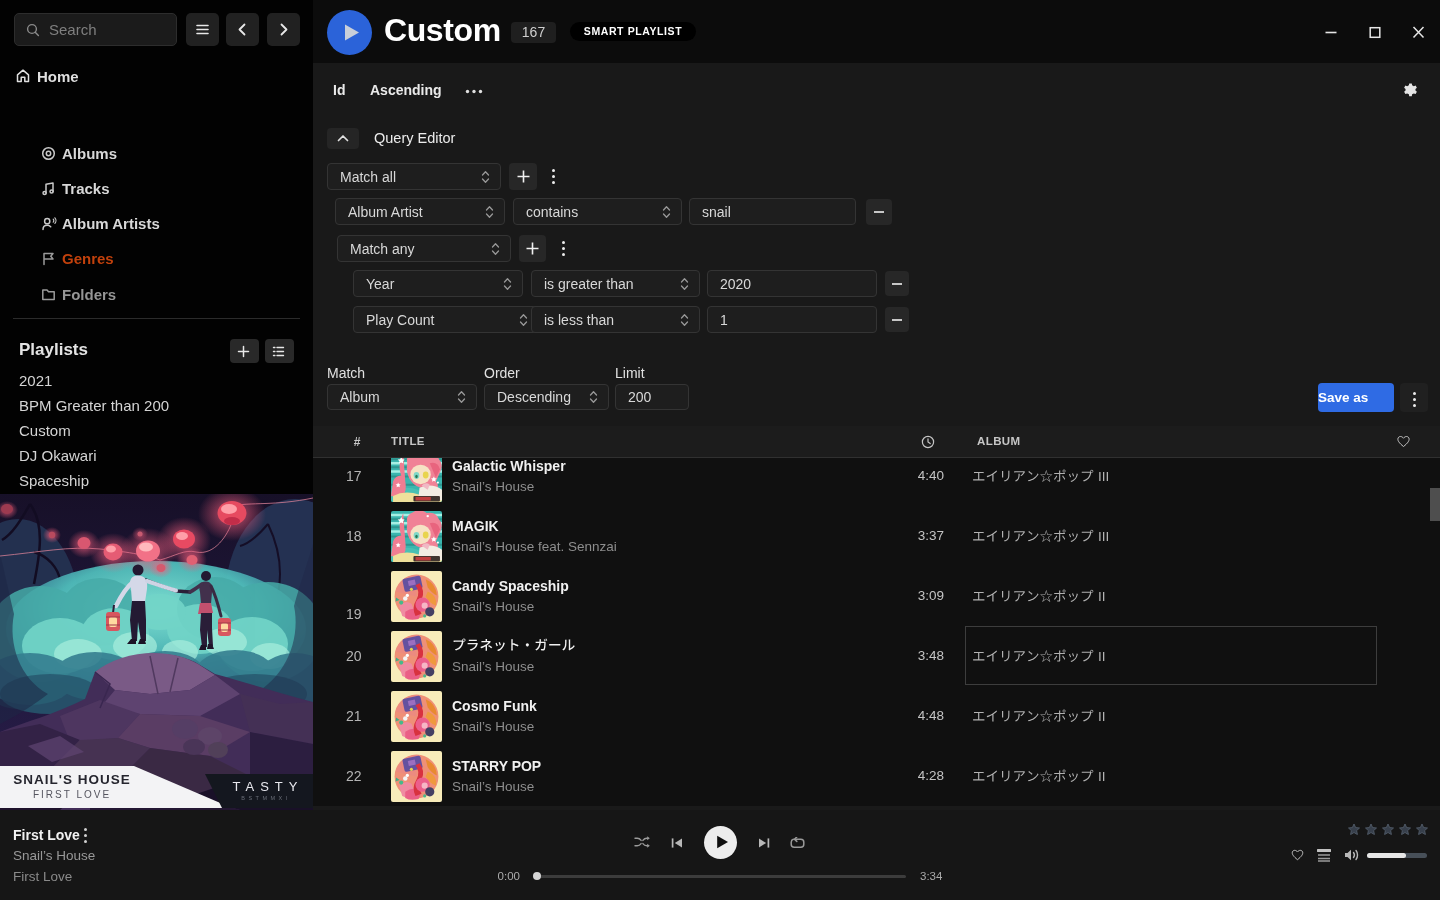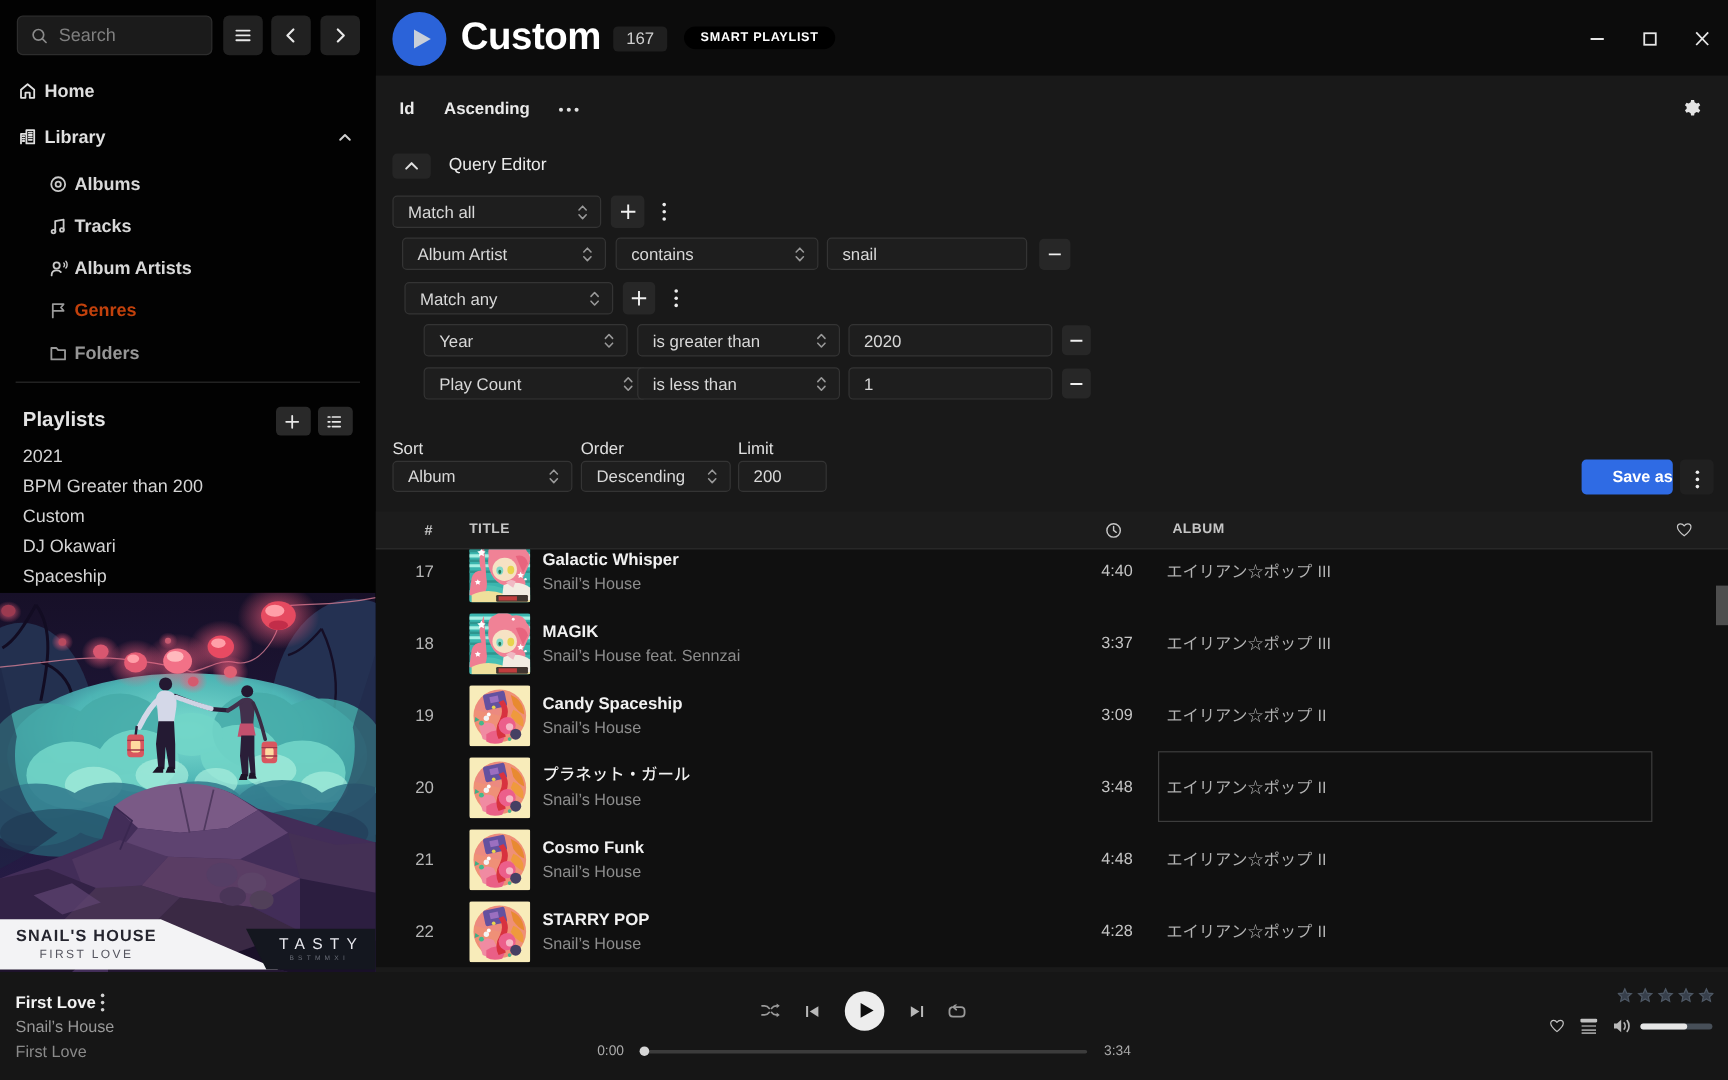--- a/index.html
+++ b/index.html
@@ -54,29 +54,20 @@
         <path d="M6.5 3.5 L11.5 8.5 L6.5 13.5" stroke="#e8e8e8" stroke-width="1.8" fill="none" stroke-linecap="round" stroke-linejoin="round"></path>
       </svg>
   </div>
 
   <div class="nav" style="top:61px">
     <svg width="16" height="16" viewBox="0 0 16 16" class="ic" style="stroke:#dfdfdf">
         <path d="M2.5 6.8 L8 2.2 L13.5 6.8 V13.5 H9.8 V9.2 H6.2 V13.5 H2.5 Z"></path>
       </svg>
     <span>Home</span>
   </div>
-  <div class="nav" style="top:99px">
-    <svg width="16" height="16" viewBox="0 0 16 16" class="ic" style="stroke:#dfdfdf">
-        <path d="M2.5 13.5 V5.5 H7 V13.5 M7 13.5 V2.5 H13.5 V13.5 Z M4 7.5 h1.2 M4 9.5 h1.2 M4 11.5 h1.2 M9 4.5 h2.6 M9 6.5 h2.6 M9 8.5 h2.6 M9 10.5 h2.6"></path>
-      </svg>
-    <span>Library</span>
-    <svg class="abs" style="left:281px" width="13" height="13" viewBox="0 0 13 13">
-        <path d="M2.5 8.5 L6.5 4.5 L10.5 8.5" stroke="#d0d0d0" stroke-width="1.6" fill="none" stroke-linecap="round" stroke-linejoin="round"></path>
-      </svg>
-  </div>
   <div class="nav2" style="top:139.5px">
     <svg width="15" height="15" viewBox="0 0 15 15" class="ic" style="stroke:#c9c9c9">
         <circle cx="7.5" cy="7.5" r="5.8"></circle>
         <circle cx="7.5" cy="7.5" r="2.2"></circle>
       </svg>
     <span>Albums</span>
   </div>
   <div class="nav2" style="top:174.5px">
     <svg width="15" height="15" viewBox="0 0 15 15" class="ic" style="stroke:#c9c9c9">
         <path d="M5 12 V3.2 L12 2 V10.6"></path>
@@ -404,39 +395,39 @@
       </div>
     <div class="sel" style="left:394px;top:243px;width:170px;height:27px">
         <span>1</span>
       </div>
     <div class="sqbtn" style="left:572px;top:244px;width:24px;height:25px">
         <svg width="14" height="14" viewBox="0 0 14 14">
           <path d="M2 7 H12" stroke="#f0f0f0" stroke-width="1.6"></path>
         </svg>
       </div>
 
-    <div class="lbl" style="left:14px;top:302px">Sort</div>
+    <div class="lbl" style="left:14px;top:302px">Match</div>
     <div class="lbl" style="left:171px;top:302px">Order</div>
     <div class="lbl" style="left:302px;top:302px">Limit</div>
     <div class="sel" style="left:14px;top:321px;width:150px;height:26px">
         <span>Album</span>
         <svg width="9" height="14" viewBox="0 0 9 14">
           <path d="M1.5 5 L4.5 1.8 L7.5 5 M1.5 9 L4.5 12.2 L7.5 9" stroke="#999" stroke-width="1.3" fill="none" stroke-linecap="round" stroke-linejoin="round"></path>
         </svg>
       </div>
     <div class="sel" style="left:171px;top:321px;width:125px;height:26px">
         <span>Descending</span>
         <svg width="9" height="14" viewBox="0 0 9 14">
           <path d="M1.5 5 L4.5 1.8 L7.5 5 M1.5 9 L4.5 12.2 L7.5 9" stroke="#999" stroke-width="1.3" fill="none" stroke-linecap="round" stroke-linejoin="round"></path>
         </svg>
       </div>
     <div class="sel" style="left:302px;top:321px;width:74px;height:26px">
         <span>200</span>
       </div>
-    <div class="abs" style="left:1005px;top:320px;width:76px;height:29px;background:#2f6be4;border-radius:4px;color:#fff;font-size:13.5px;font-weight:700;text-align:right;line-height:29px">Save as</div>
+    <div class="abs" style="left:1005px;top:320px;width:76px;height:29px;background:#2f6be4;border-radius:4px;color:#fff;font-size:13.5px;font-weight:700;text-align:left;line-height:29px">Save as</div>
     <div class="abs" style="left:1087px;top:320px;width:28px;height:29px;background:#202020;border-radius:4px">
       <div class="vdots" style="left:12.5px;top:9px">
           <i></i>
           <i></i>
           <i></i>
         </div>
     </div>
 
     <div class="abs" style="left:0;top:363px;width:1127px;height:32px;background:#1c1c1c;border-bottom:1px solid #303030">
       <div class="abs" style="left:24px;top:9px;width:40px;text-align:center;color:#c6c6c6;font-size:12px;font-weight:700">#</div>
@@ -527,21 +518,21 @@
         </div>
       <div class="ttl" style="top:60px">MAGIK</div>
       <div class="sub" style="top:81px">Snail’s House feat. Sennzai</div>
       <div class="dur" style="top:70px">3:37</div>
       <svg class="abs" style="left:659px;top:68px" width="170" height="20" viewBox="0 0 170 20">
           <g transform="translate(0,15)" fill="#b2b2b2">
             <path d="M2.0 -9.0Q2.2 -9.0 2.6 -9.0Q2.9 -9.0 3.1 -9.0L10.5 -9.0Q10.8 -9.0 11.1 -9.0Q11.4 -9.0 11.7 -9.0L11.7 -7.8Q11.4 -7.9 11.1 -7.9Q10.8 -7.9 10.5 -7.9L3.1 -7.9Q2.9 -7.9 2.6 -7.9Q2.2 -7.9 2.0 -7.8ZM6.1 -1.1L6.1 -8.4L7.3 -8.4L7.3 -1.1ZM1.1 -1.8Q1.4 -1.7 1.7 -1.7Q2.0 -1.7 2.3 -1.7L11.2 -1.7Q11.6 -1.7 11.8 -1.7Q12.1 -1.7 12.4 -1.8L12.4 -0.5Q12.1 -0.6 11.8 -0.6Q11.4 -0.6 11.2 -0.6L2.3 -0.6Q2.0 -0.6 1.7 -0.6Q1.4 -0.6 1.1 -0.5ZM14.7 -4.9Q16.4 -5.4 17.9 -6.0Q19.4 -6.7 20.6 -7.4Q21.3 -7.8 21.9 -8.4Q22.6 -8.9 23.2 -9.4Q23.8 -10.0 24.3 -10.6L25.2 -9.7Q24.6 -9.1 23.9 -8.6Q23.3 -8.0 22.5 -7.4Q21.8 -6.9 21.0 -6.4Q20.3 -6.0 19.3 -5.5Q18.4 -5.0 17.3 -4.6Q16.3 -4.2 15.2 -3.8ZM20.3 -6.8L21.5 -7.2L21.5 -1.0Q21.5 -0.8 21.5 -0.5Q21.5 -0.2 21.5 0.0Q21.6 0.3 21.6 0.4L20.3 0.4Q20.3 0.3 20.3 0.0Q20.3 -0.2 20.3 -0.5Q20.3 -0.8 20.3 -1.0ZM37.5 -10.2Q37.5 -10.0 37.4 -9.7Q37.4 -9.4 37.4 -9.1Q37.4 -8.8 37.4 -8.4Q37.4 -8.0 37.4 -7.6Q37.4 -7.1 37.4 -6.9Q37.4 -5.7 37.3 -4.8Q37.3 -4.0 37.1 -3.4Q36.9 -2.8 36.6 -2.3Q36.4 -1.9 36.0 -1.4Q35.6 -0.9 35.0 -0.5Q34.5 -0.1 33.9 0.1Q33.3 0.4 32.8 0.6L31.9 -0.4Q32.9 -0.6 33.7 -1.0Q34.5 -1.5 35.1 -2.2Q35.5 -2.6 35.7 -3.0Q36.0 -3.5 36.1 -4.0Q36.2 -4.6 36.2 -5.3Q36.3 -6.0 36.3 -6.9Q36.3 -7.2 36.3 -7.6Q36.3 -8.0 36.3 -8.4Q36.3 -8.8 36.3 -9.1Q36.3 -9.4 36.3 -9.7Q36.2 -10.0 36.2 -10.2ZM31.2 -10.1Q31.2 -9.9 31.2 -9.7Q31.2 -9.4 31.2 -9.2Q31.2 -9.1 31.2 -8.7Q31.2 -8.4 31.2 -7.9Q31.2 -7.5 31.2 -7.0Q31.2 -6.5 31.2 -6.0Q31.2 -5.5 31.2 -5.2Q31.2 -4.8 31.2 -4.7Q31.2 -4.4 31.2 -4.1Q31.2 -3.8 31.2 -3.6L30.0 -3.6Q30.0 -3.8 30.0 -4.1Q30.0 -4.4 30.0 -4.7Q30.0 -4.8 30.0 -5.2Q30.0 -5.5 30.0 -6.0Q30.0 -6.5 30.0 -7.0Q30.0 -7.5 30.0 -8.0Q30.0 -8.4 30.0 -8.7Q30.0 -9.1 30.0 -9.2Q30.0 -9.3 30.0 -9.6Q30.0 -9.9 30.0 -10.1ZM53.1 -9.1Q53.0 -9.0 52.9 -8.9Q52.8 -8.8 52.7 -8.6Q52.4 -8.2 51.9 -7.5Q51.4 -6.8 50.8 -6.1Q50.1 -5.5 49.3 -4.9L48.4 -5.6Q48.9 -5.9 49.4 -6.3Q49.8 -6.7 50.2 -7.1Q50.6 -7.5 50.9 -7.9Q51.2 -8.3 51.4 -8.7Q51.2 -8.7 50.7 -8.7Q50.2 -8.7 49.6 -8.7Q48.9 -8.7 48.2 -8.7Q47.4 -8.7 46.7 -8.7Q46.0 -8.7 45.3 -8.7Q44.7 -8.7 44.3 -8.7Q43.8 -8.7 43.7 -8.7Q43.3 -8.7 43.0 -8.6Q42.6 -8.6 42.2 -8.6L42.2 -9.8Q42.5 -9.7 42.9 -9.7Q43.3 -9.7 43.7 -9.7Q43.8 -9.7 44.3 -9.7Q44.7 -9.7 45.4 -9.7Q46.0 -9.7 46.8 -9.7Q47.5 -9.7 48.3 -9.7Q49.0 -9.7 49.7 -9.7Q50.4 -9.7 50.8 -9.7Q51.3 -9.7 51.5 -9.7Q51.6 -9.7 51.8 -9.7Q52.0 -9.7 52.1 -9.7Q52.3 -9.7 52.4 -9.8ZM47.7 -7.3Q47.7 -6.3 47.6 -5.3Q47.5 -4.3 47.3 -3.5Q47.1 -2.7 46.7 -2.0Q46.3 -1.2 45.6 -0.6Q44.9 -0.0 43.9 0.5L42.9 -0.3Q43.2 -0.4 43.5 -0.6Q43.9 -0.7 44.1 -0.9Q44.9 -1.4 45.4 -2.0Q45.9 -2.6 46.1 -3.3Q46.4 -4.0 46.4 -4.7Q46.5 -5.5 46.5 -6.4Q46.5 -6.6 46.5 -6.8Q46.5 -7.1 46.5 -7.3ZM57.1 -9.9Q57.4 -9.6 57.9 -9.3Q58.4 -8.9 58.9 -8.5Q59.4 -8.1 59.8 -7.8Q60.2 -7.4 60.5 -7.1L59.7 -6.2Q59.4 -6.5 59.0 -6.9Q58.6 -7.3 58.1 -7.7Q57.6 -8.1 57.1 -8.5Q56.7 -8.8 56.3 -9.1ZM55.9 -0.8Q57.1 -1.0 58.1 -1.3Q59.0 -1.6 59.9 -2.0Q60.7 -2.4 61.3 -2.8Q62.3 -3.5 63.2 -4.3Q64.1 -5.2 64.8 -6.1Q65.4 -7.0 65.8 -7.8L66.5 -6.6Q66.0 -5.8 65.3 -4.9Q64.7 -4.1 63.8 -3.3Q63.0 -2.5 61.9 -1.8Q61.3 -1.4 60.4 -1.0Q59.6 -0.6 58.7 -0.3Q57.7 0.1 56.6 0.3ZM74.2 -11.1L74.3 -11.1L75.8 -6.5L80.5 -6.5L80.5 -6.4L76.7 -3.7L78.2 0.8L78.1 0.9L74.2 -2.0L70.4 0.9L70.3 0.8L71.8 -3.7L68.0 -6.4L68.0 -6.5L72.7 -6.5ZM70.6 -6.0L69.2 -6.1L69.2 -6.1L70.4 -5.3L72.4 -3.9L71.7 -1.7L71.1 -0.2L71.1 -0.2L72.4 -1.2L74.2 -2.6L76.1 -1.2L77.4 -0.2L77.4 -0.2L76.8 -1.7L76.1 -3.9L78.1 -5.3L79.3 -6.1L79.3 -6.1L77.9 -6.0L75.4 -6.0L74.6 -8.5L74.3 -9.8L74.2 -9.8L73.9 -8.5L73.1 -6.0ZM91.2 -10.0Q91.2 -9.6 91.4 -9.4Q91.7 -9.1 92.0 -9.1Q92.4 -9.1 92.7 -9.4Q92.9 -9.6 92.9 -10.0Q92.9 -10.3 92.7 -10.6Q92.4 -10.8 92.0 -10.8Q91.7 -10.8 91.4 -10.6Q91.2 -10.3 91.2 -10.0ZM90.6 -10.0Q90.6 -10.4 90.8 -10.7Q91.0 -11.1 91.3 -11.3Q91.6 -11.5 92.0 -11.5Q92.5 -11.5 92.8 -11.3Q93.1 -11.1 93.3 -10.7Q93.5 -10.4 93.5 -10.0Q93.5 -9.6 93.3 -9.2Q93.1 -8.9 92.8 -8.7Q92.5 -8.5 92.0 -8.5Q91.6 -8.5 91.3 -8.7Q91.0 -8.9 90.8 -9.2Q90.6 -9.6 90.6 -10.0ZM88.3 -10.4Q88.3 -10.3 88.3 -10.1Q88.3 -10.0 88.2 -9.8Q88.2 -9.6 88.2 -9.4Q88.2 -9.1 88.2 -8.6Q88.2 -8.2 88.2 -7.7Q88.2 -7.3 88.2 -6.9Q88.2 -6.7 88.2 -6.2Q88.2 -5.6 88.2 -5.0Q88.2 -4.4 88.2 -3.7Q88.2 -3.0 88.2 -2.3Q88.2 -1.7 88.2 -1.2Q88.2 -0.7 88.2 -0.5Q88.2 0.0 88.0 0.3Q87.7 0.6 87.1 0.6Q86.8 0.6 86.4 0.6Q86.1 0.6 85.8 0.5Q85.4 0.5 85.2 0.5L85.1 -0.6Q85.5 -0.5 85.9 -0.5Q86.4 -0.4 86.6 -0.4Q86.9 -0.4 87.0 -0.6Q87.1 -0.7 87.1 -1.0Q87.1 -1.1 87.1 -1.6Q87.1 -2.1 87.1 -2.7Q87.1 -3.3 87.1 -4.0Q87.1 -4.7 87.1 -5.3Q87.1 -5.9 87.1 -6.3Q87.1 -6.8 87.1 -6.9Q87.1 -7.2 87.1 -7.6Q87.1 -8.1 87.1 -8.6Q87.1 -9.1 87.1 -9.4Q87.1 -9.7 87.1 -10.0Q87.1 -10.3 87.0 -10.4ZM82.2 -8.1Q82.5 -8.1 82.8 -8.1Q83.1 -8.1 83.4 -8.1Q83.6 -8.1 84.1 -8.1Q84.6 -8.1 85.3 -8.1Q86.0 -8.1 86.8 -8.1Q87.6 -8.1 88.4 -8.1Q89.2 -8.1 89.9 -8.1Q90.6 -8.1 91.1 -8.1Q91.6 -8.1 91.8 -8.1Q92.0 -8.1 92.3 -8.1Q92.7 -8.1 92.9 -8.1L92.9 -7.0Q92.6 -7.0 92.4 -7.0Q92.1 -7.0 91.8 -7.0Q91.6 -7.0 91.1 -7.0Q90.7 -7.0 89.9 -7.0Q89.2 -7.0 88.4 -7.0Q87.6 -7.0 86.8 -7.0Q86.0 -7.0 85.3 -7.0Q84.6 -7.0 84.1 -7.0Q83.6 -7.0 83.4 -7.0Q83.1 -7.0 82.8 -7.0Q82.5 -7.0 82.2 -7.0ZM85.3 -5.0Q85.1 -4.5 84.8 -4.0Q84.5 -3.5 84.1 -3.0Q83.8 -2.5 83.4 -2.0Q83.0 -1.6 82.8 -1.2L81.8 -1.9Q82.2 -2.2 82.5 -2.6Q82.9 -3.1 83.2 -3.5Q83.6 -4.0 83.9 -4.5Q84.2 -5.0 84.4 -5.4ZM91.0 -5.4Q91.3 -5.1 91.6 -4.6Q91.9 -4.2 92.2 -3.7Q92.6 -3.2 92.8 -2.7Q93.1 -2.2 93.3 -1.9L92.3 -1.3Q92.1 -1.7 91.9 -2.2Q91.6 -2.7 91.3 -3.2Q91.0 -3.7 90.6 -4.1Q90.3 -4.6 90.1 -4.9ZM101.0 -7.8Q101.1 -7.6 101.3 -7.2Q101.4 -6.8 101.6 -6.3Q101.7 -5.9 101.9 -5.5Q102.0 -5.1 102.1 -4.9L101.1 -4.5Q101.0 -4.7 100.9 -5.1Q100.8 -5.5 100.6 -6.0Q100.4 -6.4 100.3 -6.8Q100.1 -7.2 100.0 -7.4ZM105.9 -7.0Q105.8 -6.8 105.8 -6.6Q105.7 -6.5 105.7 -6.4Q105.4 -5.2 105.0 -4.2Q104.5 -3.1 103.8 -2.2Q102.9 -1.0 101.7 -0.2Q100.5 0.6 99.4 1.0L98.5 0.1Q99.3 -0.1 100.1 -0.5Q100.9 -0.9 101.6 -1.5Q102.3 -2.1 102.9 -2.8Q103.4 -3.4 103.8 -4.1Q104.1 -4.8 104.4 -5.7Q104.6 -6.5 104.7 -7.4ZM97.9 -7.1Q98.0 -6.9 98.2 -6.5Q98.3 -6.1 98.5 -5.6Q98.7 -5.2 98.9 -4.7Q99.0 -4.3 99.1 -4.0L98.1 -3.7Q98.0 -3.9 97.9 -4.4Q97.7 -4.8 97.5 -5.3Q97.3 -5.8 97.2 -6.1Q97.0 -6.5 96.9 -6.7ZM118.9 -9.7Q118.9 -9.3 119.1 -9.1Q119.4 -8.8 119.8 -8.8Q120.1 -8.8 120.4 -9.1Q120.7 -9.3 120.7 -9.7Q120.7 -10.1 120.4 -10.3Q120.1 -10.6 119.8 -10.6Q119.4 -10.6 119.1 -10.3Q118.9 -10.1 118.9 -9.7ZM118.3 -9.7Q118.3 -10.1 118.5 -10.5Q118.7 -10.8 119.0 -11.0Q119.3 -11.2 119.8 -11.2Q120.2 -11.2 120.5 -11.0Q120.9 -10.8 121.1 -10.5Q121.3 -10.1 121.3 -9.7Q121.3 -9.3 121.1 -8.9Q120.9 -8.6 120.5 -8.4Q120.2 -8.2 119.8 -8.2Q119.3 -8.2 119.0 -8.4Q118.7 -8.6 118.5 -8.9Q118.3 -9.3 118.3 -9.7ZM119.4 -8.8Q119.4 -8.6 119.3 -8.5Q119.3 -8.3 119.2 -8.1Q119.1 -7.6 118.9 -6.9Q118.8 -6.3 118.5 -5.6Q118.3 -4.9 117.9 -4.3Q117.6 -3.7 117.2 -3.1Q116.6 -2.4 115.8 -1.7Q115.1 -1.0 114.1 -0.5Q113.1 0.1 111.9 0.5L111.0 -0.5Q112.3 -0.9 113.3 -1.4Q114.2 -1.8 114.9 -2.4Q115.7 -3.1 116.2 -3.8Q116.7 -4.4 117.1 -5.2Q117.4 -6.0 117.7 -6.7Q117.9 -7.5 118.0 -8.2Q117.8 -8.2 117.3 -8.2Q116.8 -8.2 116.0 -8.2Q115.3 -8.2 114.6 -8.2Q113.8 -8.2 113.1 -8.2Q112.3 -8.2 111.8 -8.2Q111.3 -8.2 111.1 -8.2Q110.7 -8.2 110.4 -8.2Q110.0 -8.2 109.8 -8.1L109.8 -9.3Q109.9 -9.3 110.2 -9.3Q110.4 -9.3 110.6 -9.3Q110.9 -9.2 111.1 -9.2Q111.3 -9.2 111.7 -9.2Q112.1 -9.2 112.7 -9.2Q113.3 -9.2 113.9 -9.2Q114.6 -9.2 115.2 -9.2Q115.8 -9.2 116.4 -9.2Q117.0 -9.2 117.4 -9.2Q117.8 -9.2 117.9 -9.2Q118.0 -9.2 118.2 -9.3Q118.4 -9.3 118.6 -9.3Z"></path>
           </g>
           <text x="126" y="15" font-family="Liberation Sans,sans-serif" font-size="13.5" fill="#b2b2b2">III</text>
         </svg>
-      <div class="rownum" style="top:130px">19</div>
+      <div class="rownum" style="top:148px">19</div>
       <div class="thumb" style="top:113px">
           <svg width="50" height="50" viewBox="0 0 50 50">
             <rect width="50" height="50" fill="#f8ecba"></rect>
             <circle cx="25" cy="25" r="21.5" fill="#ef9077"></circle>
             <path d="M25 4 A21.5 21.5 0 0 0 4.5 20 L25 25 Z" fill="#ec8a80"></path>
             <path d="M8 34 Q14 28 20 32 L26 44 Q18 48 11 44 Z" fill="#f08ba2"></path>
             <path d="M14 40 Q22 34 30 40 L27 47 Q19 49 14 46 Z" fill="#ea5f86"></path>
             <rect x="12" y="6" width="18" height="13" rx="2" fill="#64519f" transform="rotate(-12 21 12)"></rect>
             <rect x="17" y="9" width="7" height="5" fill="#9b6fc0" transform="rotate(-12 21 12)"></rect>
             <path d="M34 8 Q44 12 45 24 Q40 22 36 16 Z" fill="#e88a31"></path>

